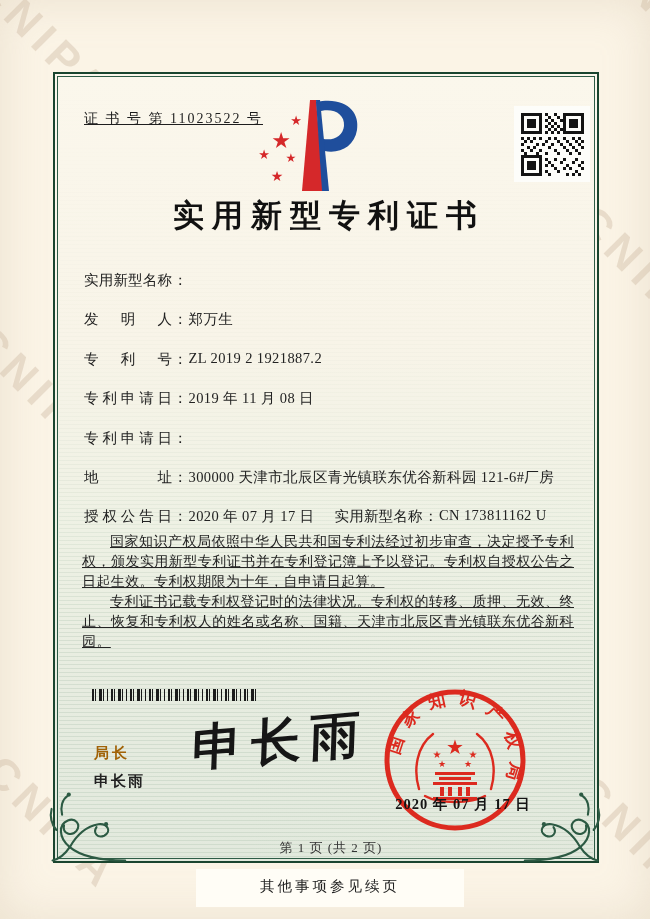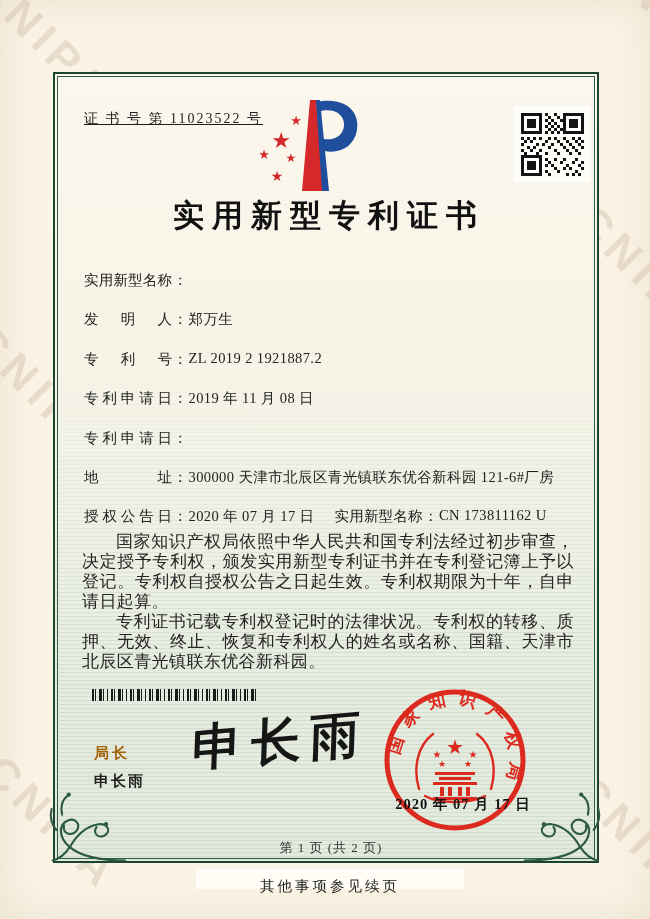--- a/index.html
+++ b/index.html
@@ -31,38 +31,38 @@
   
   .fields{left:84px;top:271px;width:505px;}
   .f-row{height:39.4px;display:flex;align-items:flex-start;font-size:14.5px;color:#222;}
   .f-label{display:inline-block;width:88px;text-align:justify;text-align-last:justify;
            -moz-text-align-last:justify;flex:0 0 88px;}
   .f-colon{padding:0 1px;}
   .f-val{white-space:nowrap;letter-spacing:.4px;}
   .f-val.fixedw{width:140px;flex:0 0 140px;}
   .f-label.second{margin-left:6px;}
   
-  .bodytxt{left:82px;top:532px;width:492px;font-size:17px;line-height:20px;
-           text-align:justify;color:#242424;letter-spacing:.4px;}
+  .bodytxt{left:82px;top:532px;width:492px;font-size:14px;line-height:20px;
+           text-align:justify;color:#242424;letter-spacing:.4px;text-decoration:underline;}
   .bodytxt p{margin:0;text-indent:2em;}
   .barcode{left:92px;top:689px;width:167px;height:12px;
     background:repeating-linear-gradient(90deg,#1b1b1b 0 2px,transparent 2px 3px,
       #1b1b1b 3px 4px,transparent 4px 7px,#1b1b1b 7px 10px,transparent 10px 11px,
       #1b1b1b 11px 12px,transparent 12px 15px,#1b1b1b 15px 16px,transparent 16px 19px);}
   .dir-title{left:94px;top:744px;font-family:Liberation Sans, sans-serif;
              font-size:15px;font-weight:600;letter-spacing:3px;color:#a16207;}
   .dir-name{left:94px;top:772px;font-family:"Liberation Sans",sans-serif;
             font-size:15px;font-weight:600;letter-spacing:2px;color:#222;}
   .signature{left:192px;top:716px;font-size:50px;font-weight:700;color:#161616;
              letter-spacing:9px;transform:rotate(-5deg) skewX(-7deg);line-height:1;}
   .seal{left:381px;top:686px;}
   .seal-date{left:393px;top:795px;width:140px;text-align:center;font-size:14.5px;
              font-weight:700;color:#141414;letter-spacing:1px;}
   .pageno{left:12px;right:0;top:839px;text-align:center;font-size:13px;letter-spacing:1px;color:#333;}
-  .note{left:196px;top:869px;width:268px;height:20px;background:#fffdf6;
+  .note{left:196px;top:869px;width:268px;height:38px;background:#fffdf6;
         text-align:center;line-height:34px;font-size:14.5px;letter-spacing:3px;color:#222;}
   .fl{position:absolute;width:86px;height:86px;}
   .fl-br{left:521px;top:786px;}
   .fl-bl{left:43px;top:786px;transform:scaleX(-1);}
 </style>
 </head>
 <body>
 
 <div class="page">
 

